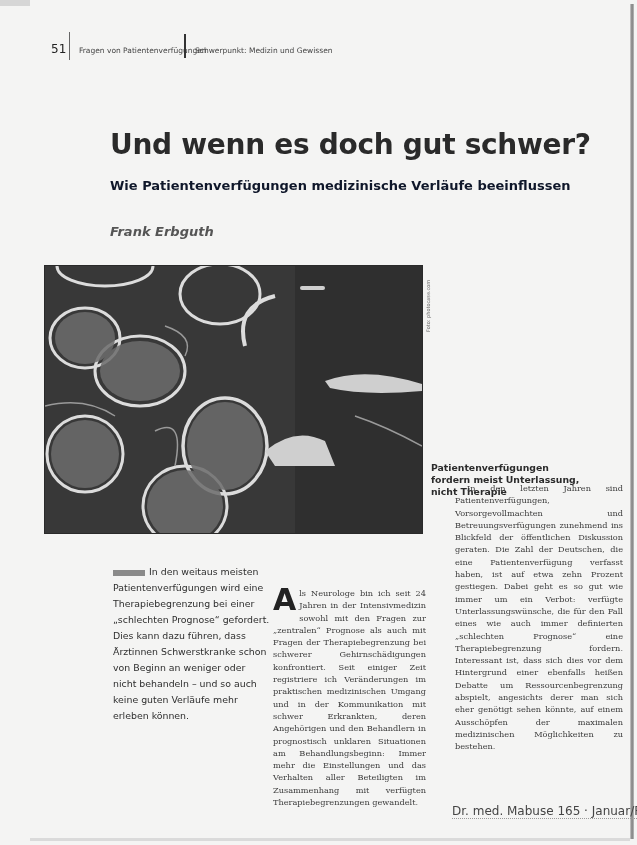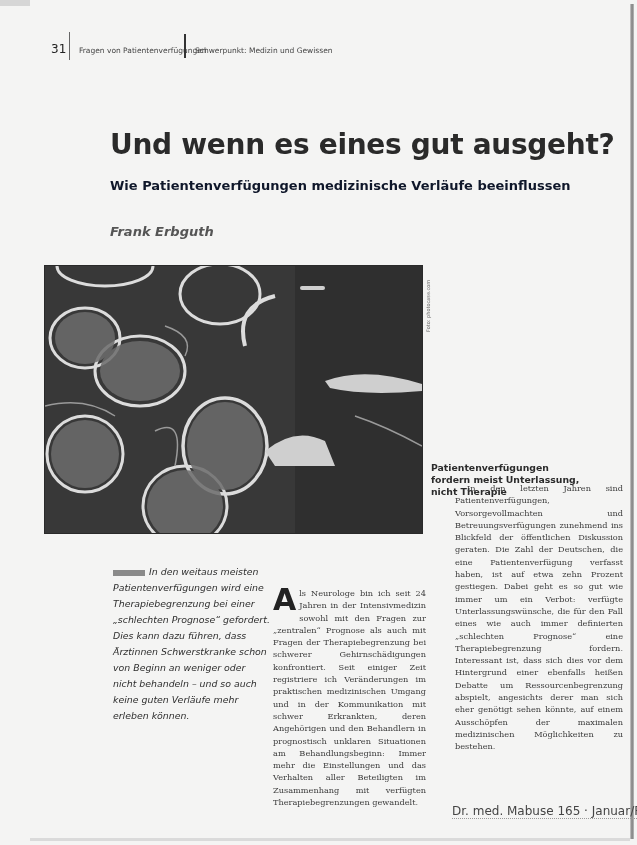--- a/index.html
+++ b/index.html
@@ -27,42 +27,42 @@
   .photo { position:absolute; left:44px; top:265px; width:377px; height:267px; background:#3a3a3a; overflow:hidden; border:1px solid #2a2a2a; }
   .photo svg { display:block; }
   .photo-credit { position:absolute; left:425px; top:268px; width:8px; height:64px; writing-mode:vertical-rl; transform:rotate(180deg); font-size:5px; color:#666; white-space:nowrap; overflow:hidden; }
 
   .side-heading { position:absolute; left:431px; top:462px; width:160px; font-size:9.3px; font-weight:bold; line-height:12px; color:#2b2b2b; }
 
   .col-right { position:absolute; left:431px; top:482px; width:168px; font-family:"DejaVu Serif", serif; font-size:8.2px; line-height:12.3px; color:#3b3b3b; text-align:justify;margin-left:24px; }
   .col-right p { margin:0; }
   .col-right p.indent { text-indent:12px; }
 
-  .pull { position:absolute; left:113px; top:564px; width:158px; font-size:9.4px; line-height:16px; color:#2e2e2e;font-style:italic; }
+  .pull { position:absolute; left:113px; top:564px; width:158px; font-size:9.4px; line-height:16px; color:#2e2e2e; }
   .pull-bar { display:inline-block; width:32px; height:6px; background:#8a8a8a; vertical-align:middle; margin-right:4px; }
 
   .col-mid { position:absolute; left:273px; top:587px; width:153px; font-family:"DejaVu Serif", serif; font-size:8.2px; line-height:12.3px; color:#3b3b3b; text-align:justify; }
   .dropcap { float:left; font-family:"DejaVu Sans", sans-serif; font-weight:bold; font-size:30px; line-height:24px; margin:1px 3px 0 0; color:#222; }
 
   .footer { position:absolute; left:452px; top:804px; font-size:12px; color:#444; white-space:nowrap; border-bottom:0.5px dotted #999; }
 </style>
 </head>
 <body>
 
 <div class="page-shade-top"></div>
 <div class="page-edge-right"></div>
 <div class="page-edge-bottom"></div>
 
-<div class="hdr hdr-num">31</div>
+<div class="hdr hdr-num">51</div>
 <div class="hdr-sep1"></div>
 <div class="hdr hdr-left">Fragen von Patientenverfügungen</div>
 <div class="hdr-sep2"></div>
 <div class="hdr hdr-right">Schwerpunkt: Medizin und Gewissen</div>
 
-<h1 class="title" style="margin:0;">Und wenn es eines gut ausgeht?</h1>
+<h1 class="title" style="margin:0;">Und wenn es doch gut schwer?</h1>
 <h2 class="subtitle" style="margin:0;">Wie Patientenverfügungen medizinische Verläufe beeinflussen</h2>
 <div class="author">Frank Erbguth</div>
 
 <div class="photo">
   <svg width="377" height="267" viewBox="0 0 377 267">
     <rect width="377" height="267" fill="#383838"></rect>
     <rect x="250" y="0" width="127" height="267" fill="#2f2f2f"></rect>
     <g fill="none" stroke="#dcdcdc" stroke-width="3">
       <ellipse cx="60" cy="0" rx="48" ry="20"></ellipse>
       <ellipse cx="175" cy="28" rx="40" ry="30"></ellipse>

